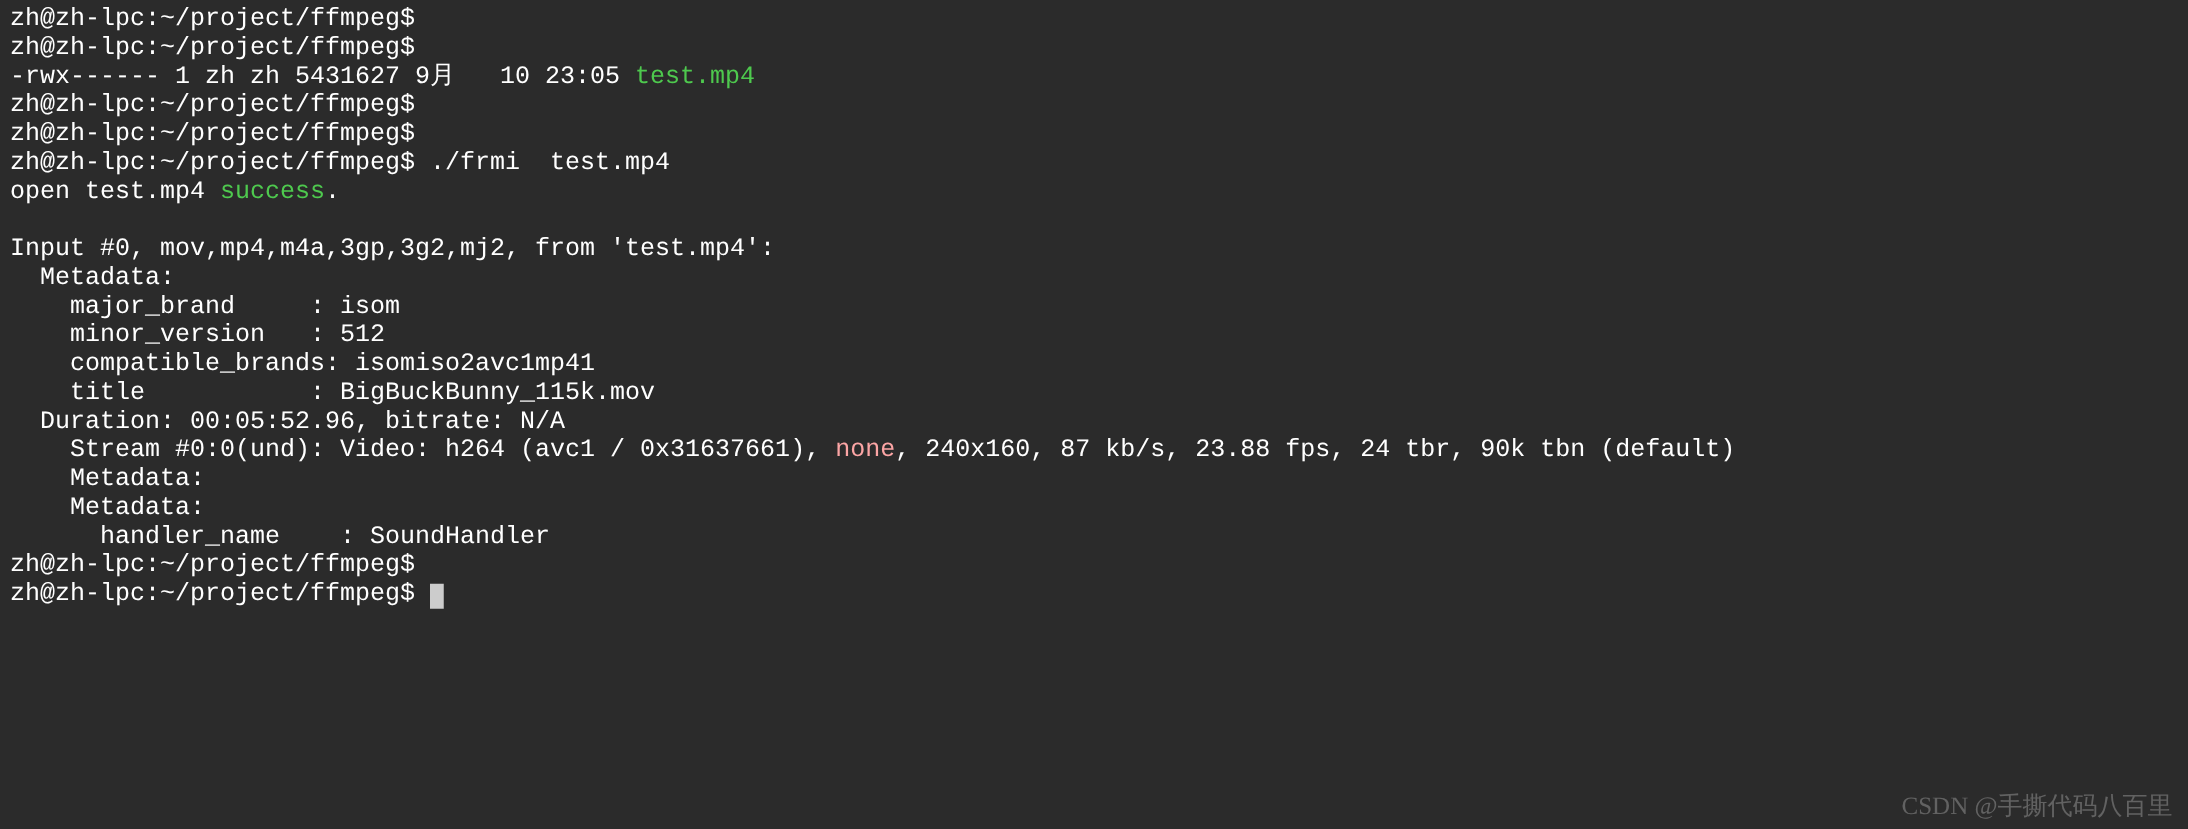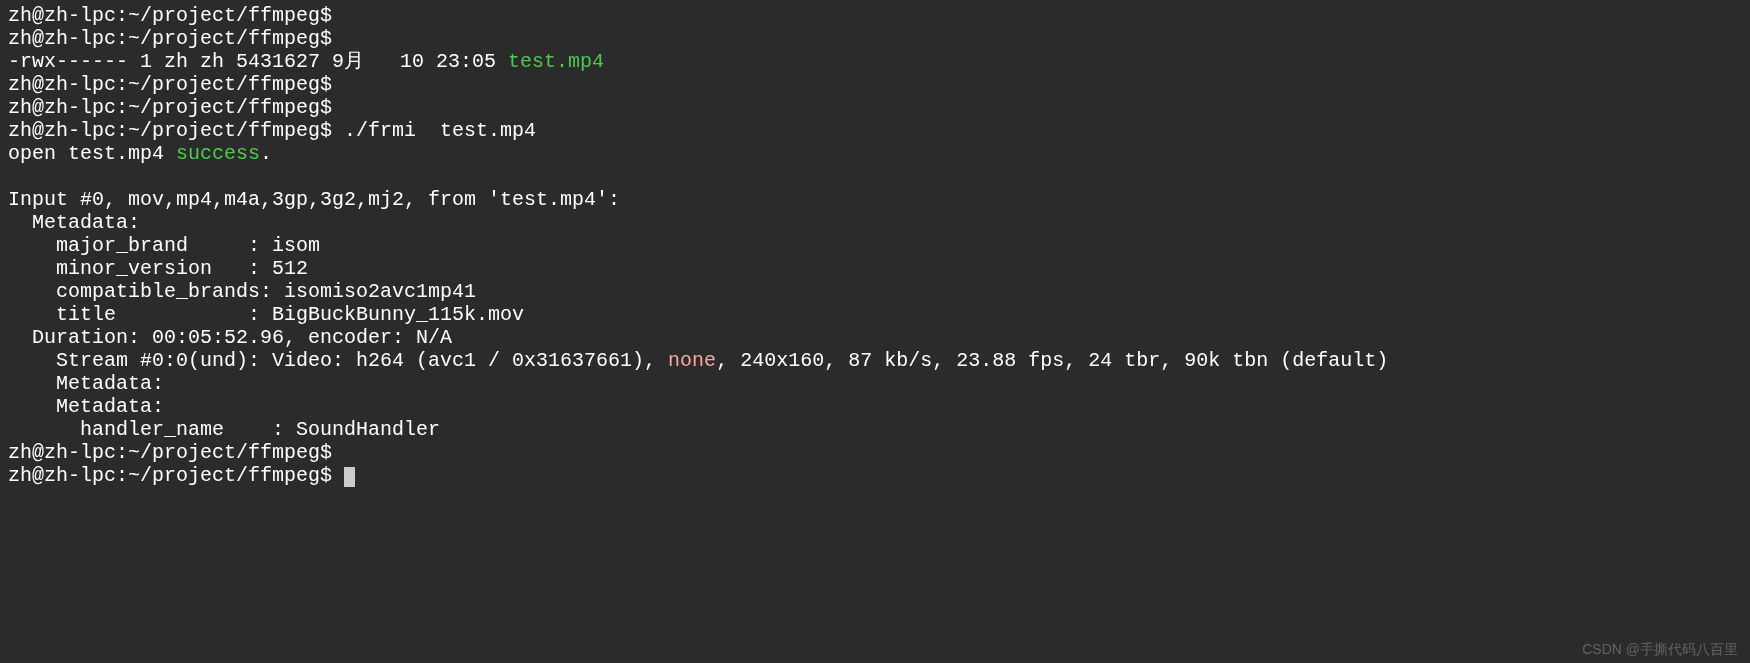--- a/index.html
+++ b/index.html
@@ -34,43 +34,43 @@
       width: 11px;
       height: 20px;
       background-color: #cccccc;
       vertical-align: text-bottom;
     }
     .watermark {
       position: absolute;
       bottom: 6px;
       right: 12px;
       color: rgba(200, 200, 200, 0.35);
-      font-size: 14px;
-      font-family: Liberation Sans, sans-serif;
+      font-size: 20px;
+      font-family: Liberation Serif, serif;
     }
   </style>
 </head>
 <body>
 
 <div>
 <div class="line"><span>zh@zh-lpc:~/project/ffmpeg$</span></div>
 <div class="line"><span>zh@zh-lpc:~/project/ffmpeg$</span></div>
 <div class="line"><span>-rwx------ 1 zh zh 5431627 9月   10 23:05 </span><span class="green">test.mp4</span></div>
 <div class="line"><span>zh@zh-lpc:~/project/ffmpeg$</span></div>
 <div class="line"><span>zh@zh-lpc:~/project/ffmpeg$</span></div>
 <div class="line"><span>zh@zh-lpc:~/project/ffmpeg$</span><span> ./frmi  test.mp4</span></div>
 <div class="line"><span>open test.mp4 </span><span class="green">success</span><span>.</span></div>
 <div class="line"><span></span>&nbsp;</div>
 <div class="line"><span>Input #0, mov,mp4,m4a,3gp,3g2,mj2, from 'test.mp4':</span></div>
 <div class="line"><span>  Metadata:</span></div>
 <div class="line"><span>    major_brand     : isom</span></div>
 <div class="line"><span>    minor_version   : 512</span></div>
 <div class="line"><span>    compatible_brands: isomiso2avc1mp41</span></div>
 <div class="line"><span>    title           : BigBuckBunny_115k.mov</span></div>
-<div class="line"><span>  Duration: 00:05:52.96, encoder: N/A</span></div>
+<div class="line"><span>  Duration: 00:05:52.96, bitrate: N/A</span></div>
 <div class="line"><span>    Stream #0:0(und): Video: h264 (avc1 / 0x31637661), </span><span class="magenta">none</span><span>, 240x160, 87 kb/s, 23.88 fps, 24 tbr, 90k tbn (default)</span></div>
 <div class="line"><span>    Metadata:</span></div>
 <div class="line"><span>    Metadata:</span></div>
 <div class="line"><span>      handler_name    : SoundHandler</span></div>
 <div class="line"><span>zh@zh-lpc:~/project/ffmpeg$</span></div>
 <div class="line"><span>zh@zh-lpc:~/project/ffmpeg$</span> <span class="cursor"></span></div>
 </div>
 
 <div class="watermark">CSDN @手撕代码八百里</div>
 

